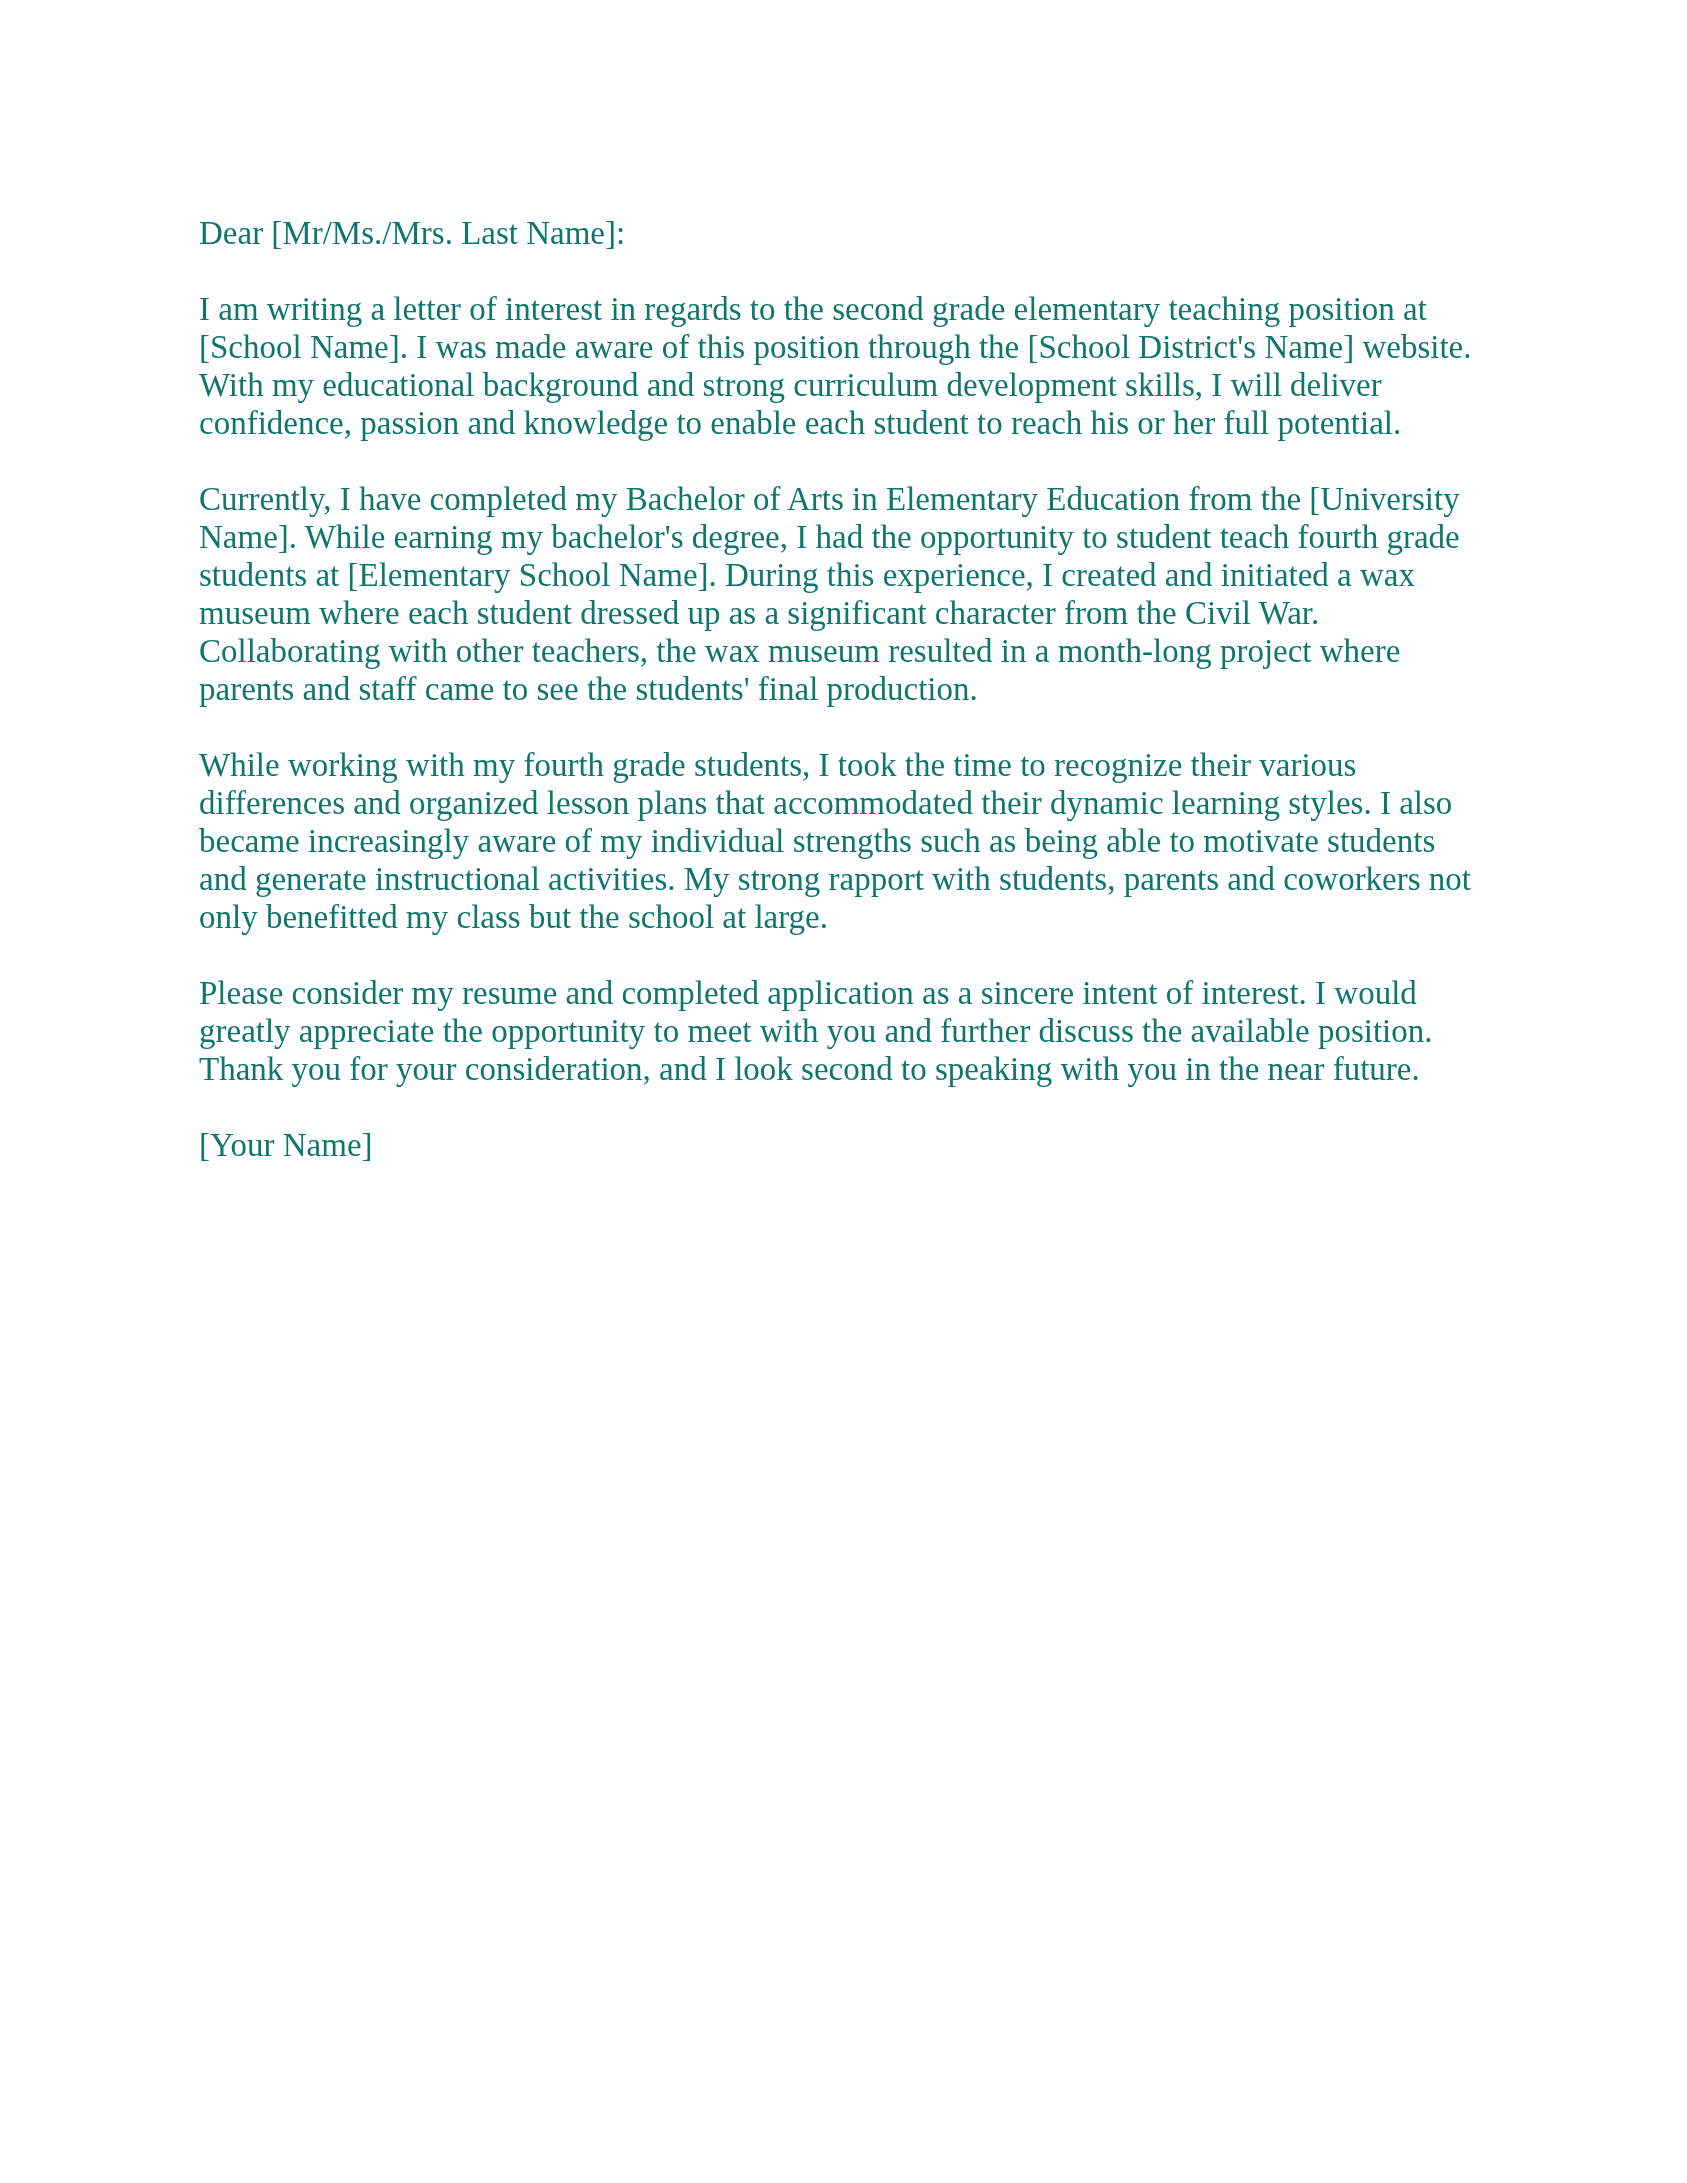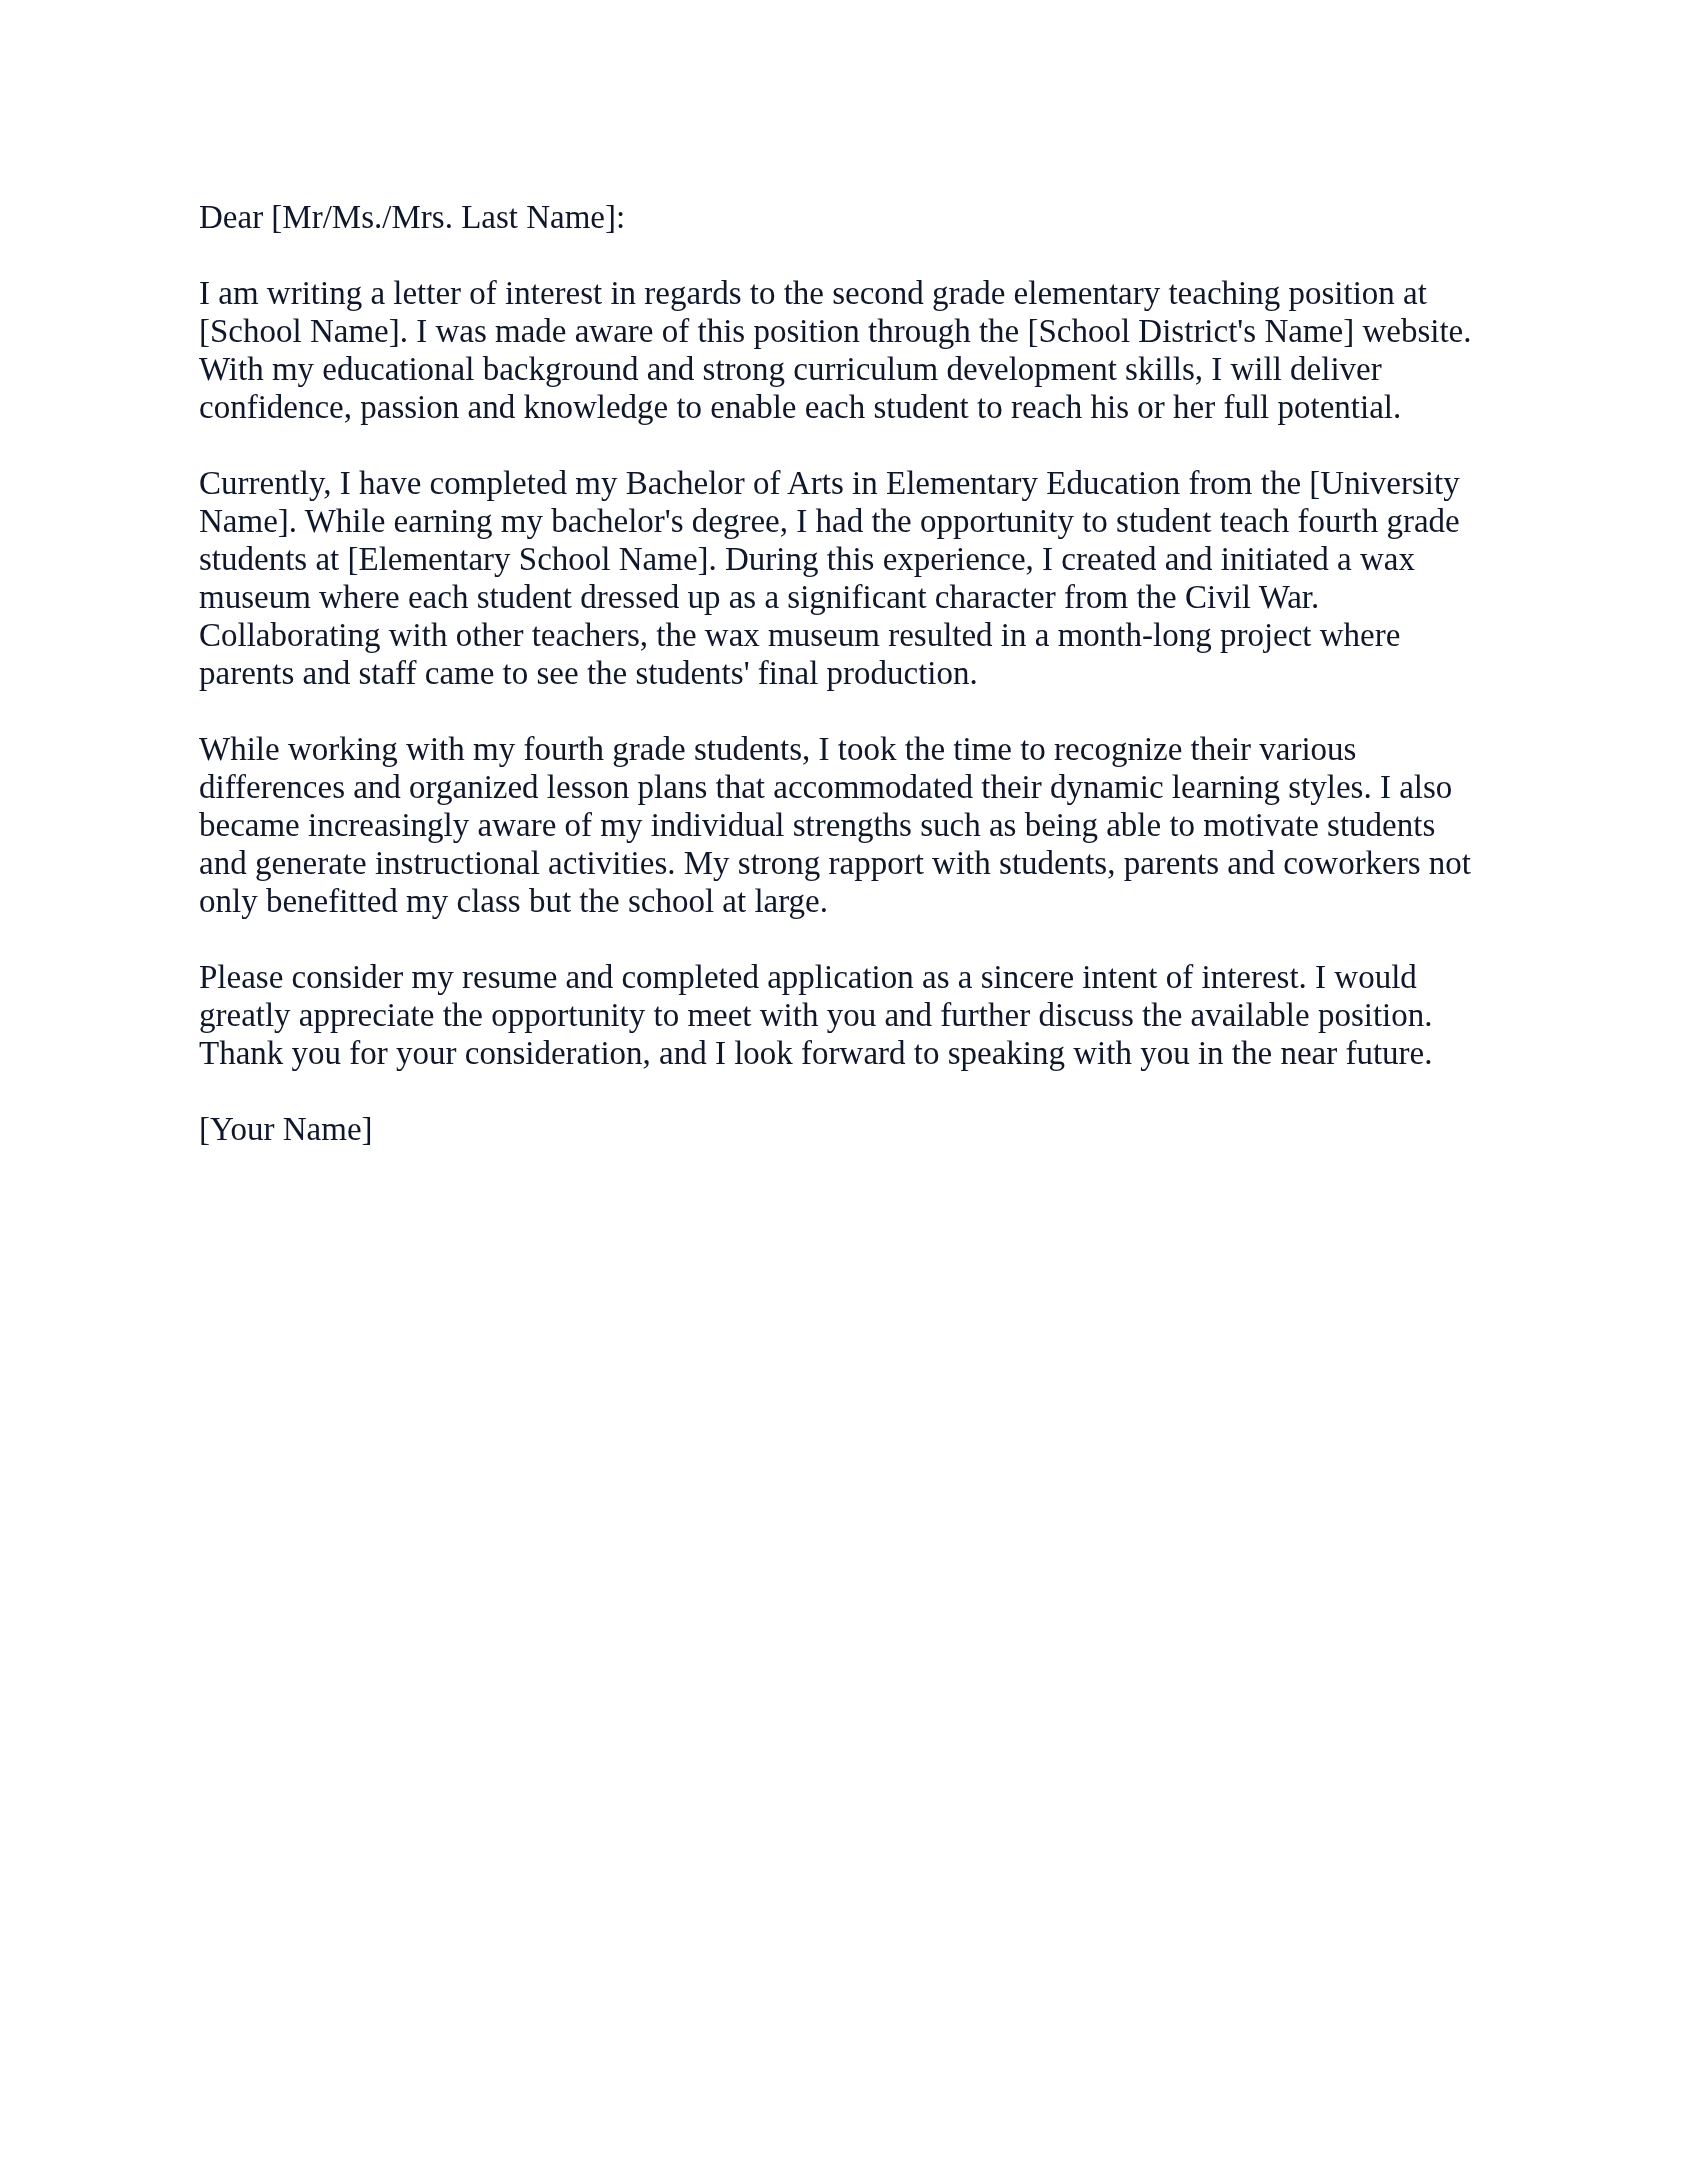--- a/index.html
+++ b/index.html
@@ -10,43 +10,43 @@
   .page {
     position: relative;
     width: 1687px;
     height: 2184px;
     background: #ffffff;
     overflow: hidden;
   }
   .letter-body {
     position: absolute;
     left: 199px;
-    top: 198px;
+    top: 214px;
     width: 1289px;
     font-family: "Liberation Serif", "DejaVu Serif", serif;
     font-size: 33px;
     line-height: 38px;
-    color: #0f172a;
+    color: #0f766e;
     text-align: left;
   }
   .letter-body p {
     margin: 0 0 38px 0;
     padding: 0;
   }
   .letter-body p:last-child {
     margin-bottom: 0;
     margin-top: 32px;
   }
 </style>
 </head>
 <body>
 
 <div class="page">
   <div class="letter-body">
     <p>Dear [Mr/Ms./Mrs. Last Name]:</p>
     <p>I am writing a letter of interest in regards to the second grade elementary teaching position at [School Name]. I was made aware of this position through the [School District's Name] website. With my educational background and strong curriculum development skills, I will deliver confidence, passion and knowledge to enable each student to reach his or her full potential.</p>
     <p>Currently, I have completed my Bachelor of Arts in Elementary Education from the [University Name]. While earning my bachelor's degree, I had the opportunity to student teach fourth grade students at [Elementary School Name]. During this experience, I created and initiated a wax museum where each student dressed up as a significant character from the Civil War. Collaborating with other teachers, the wax museum resulted in a month-long project where parents and staff came to see the students' final production.</p>
     <p>While working with my fourth grade students, I took the time to recognize their various differences and organized lesson plans that accommodated their dynamic learning styles. I also became increasingly aware of my individual strengths such as being able to motivate students and generate instructional activities. My strong rapport with students, parents and coworkers not only benefitted my class but the school at large.</p>
-    <p>Please consider my resume and completed application as a sincere intent of interest. I would greatly appreciate the opportunity to meet with you and further discuss the available position. Thank you for your consideration, and I look forward to speaking with you in the near future.</p>
+    <p>Please consider my resume and completed application as a sincere intent of interest. I would greatly appreciate the opportunity to meet with you and further discuss the available position. Thank you for your consideration, and I look second to speaking with you in the near future.</p>
     <p>[Your Name]</p>
   </div>
 </div>
 
 
 </body></html>

